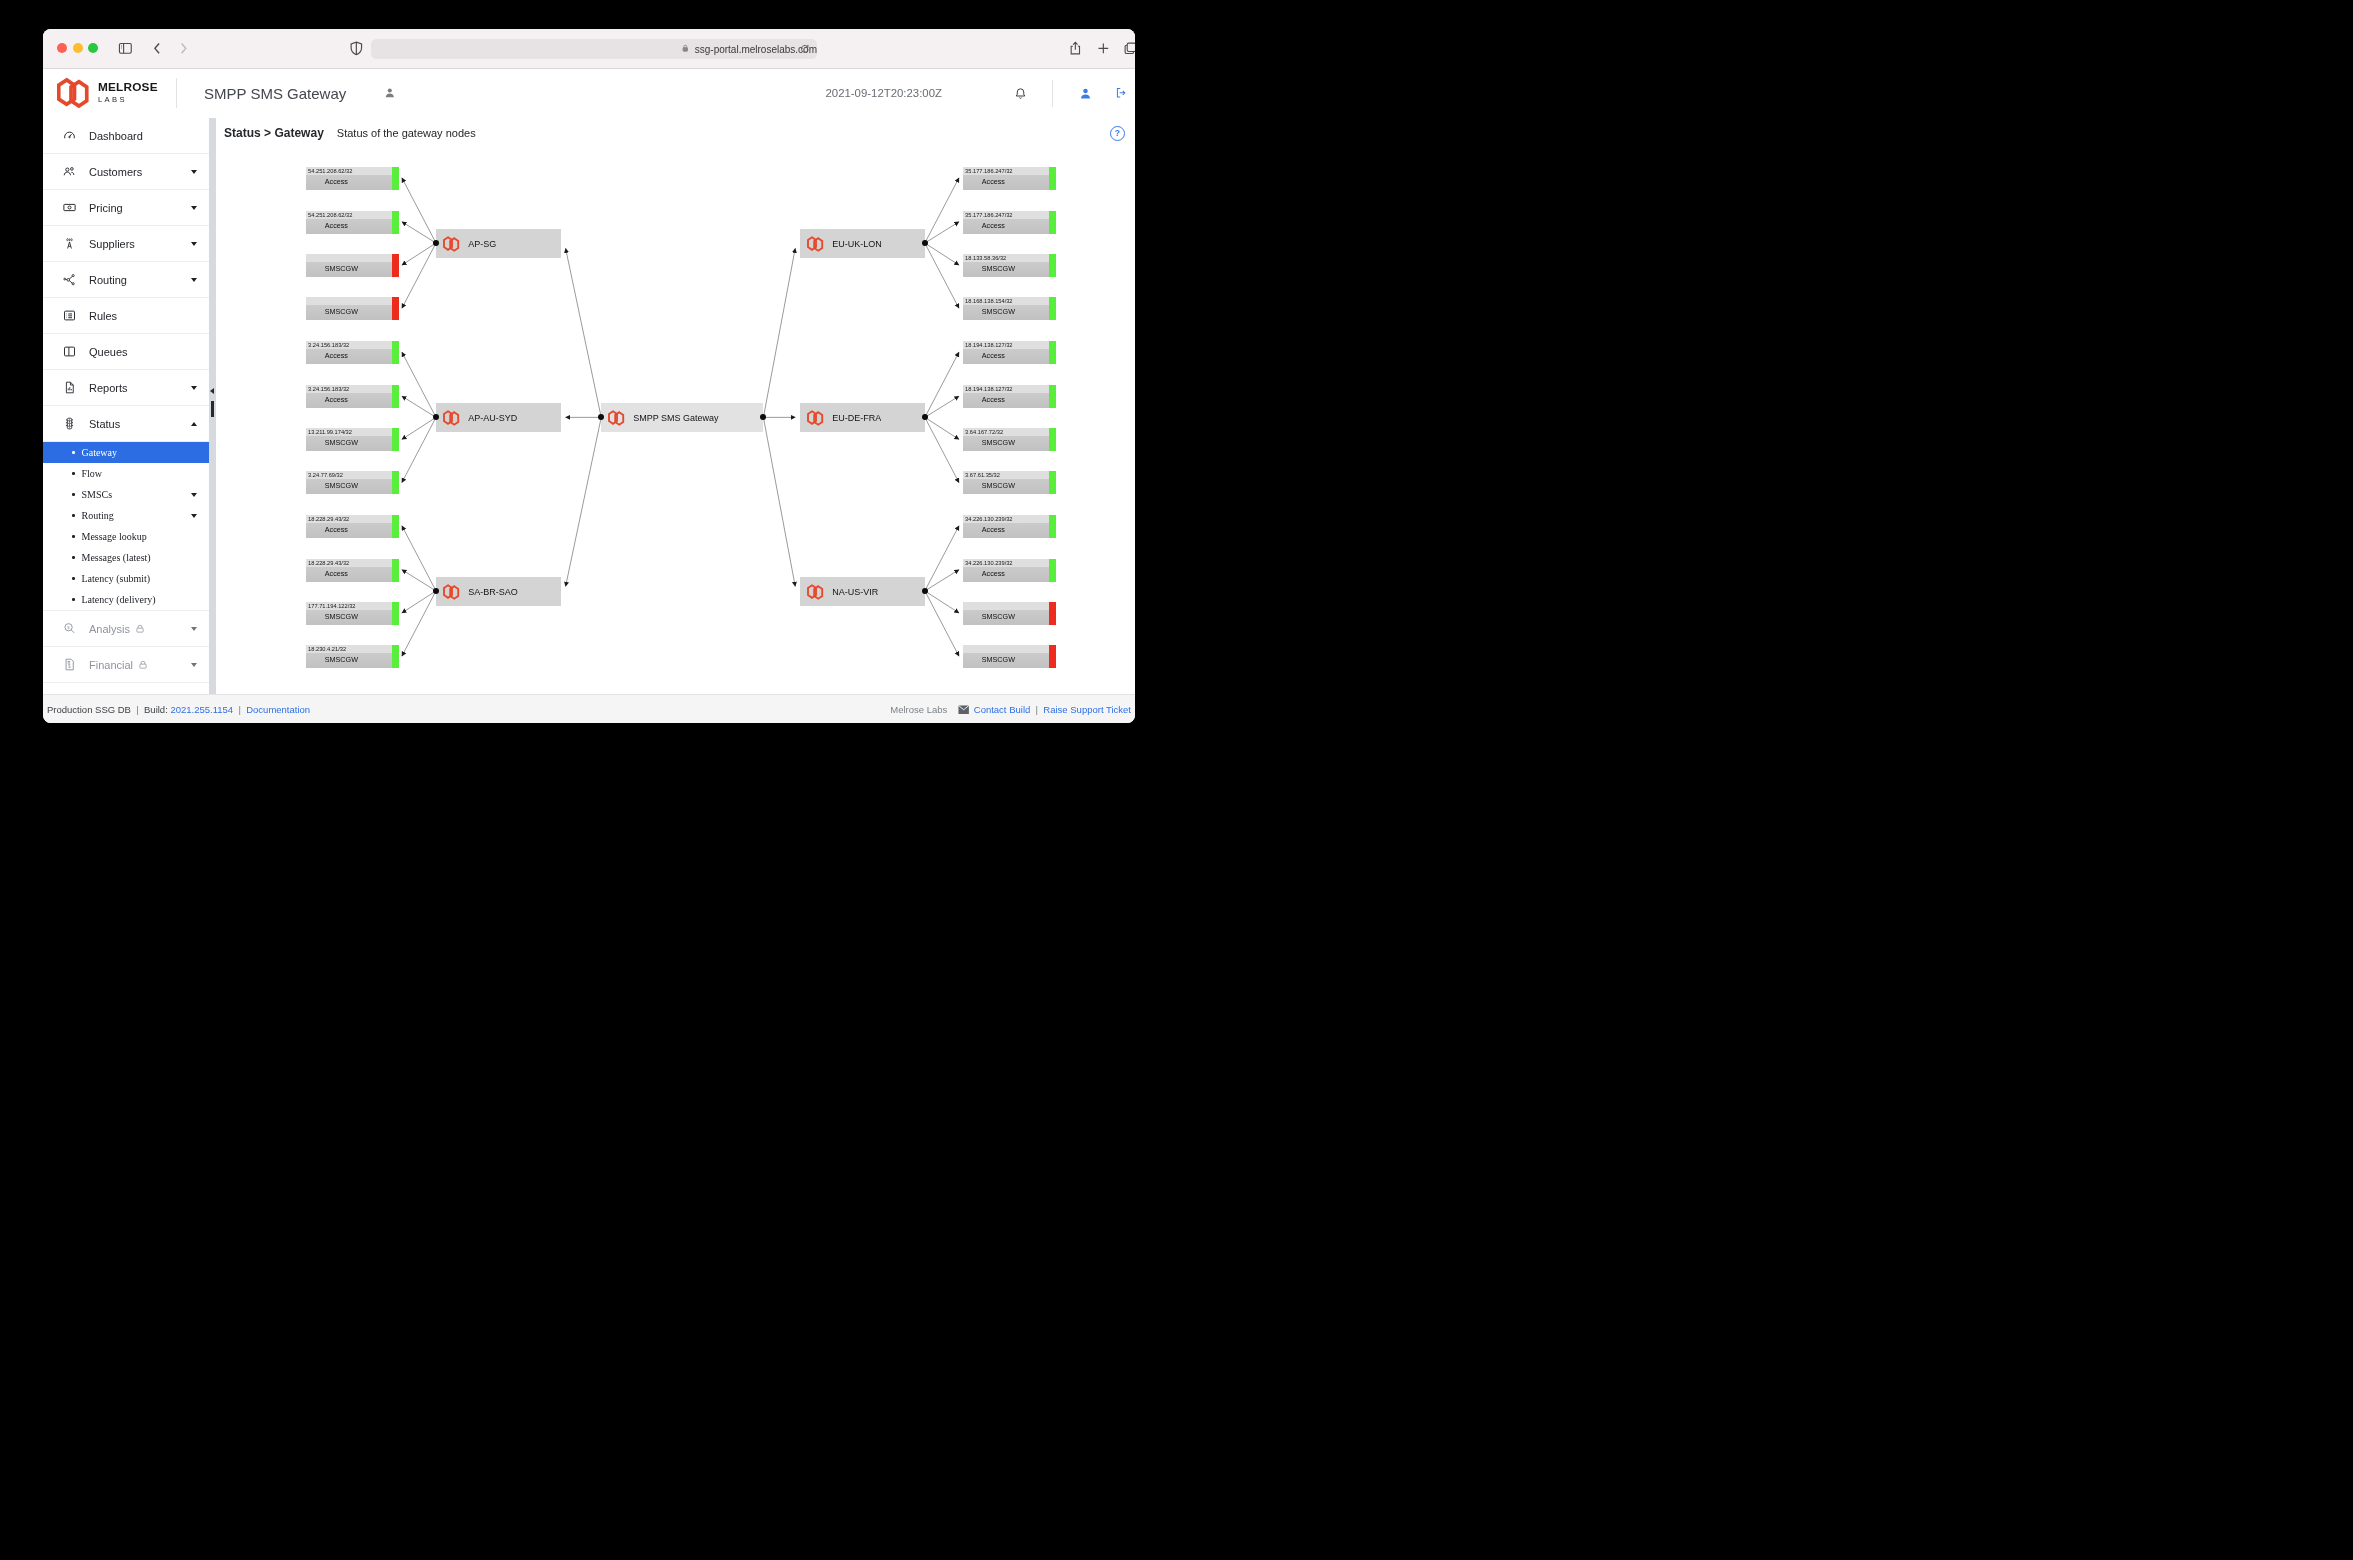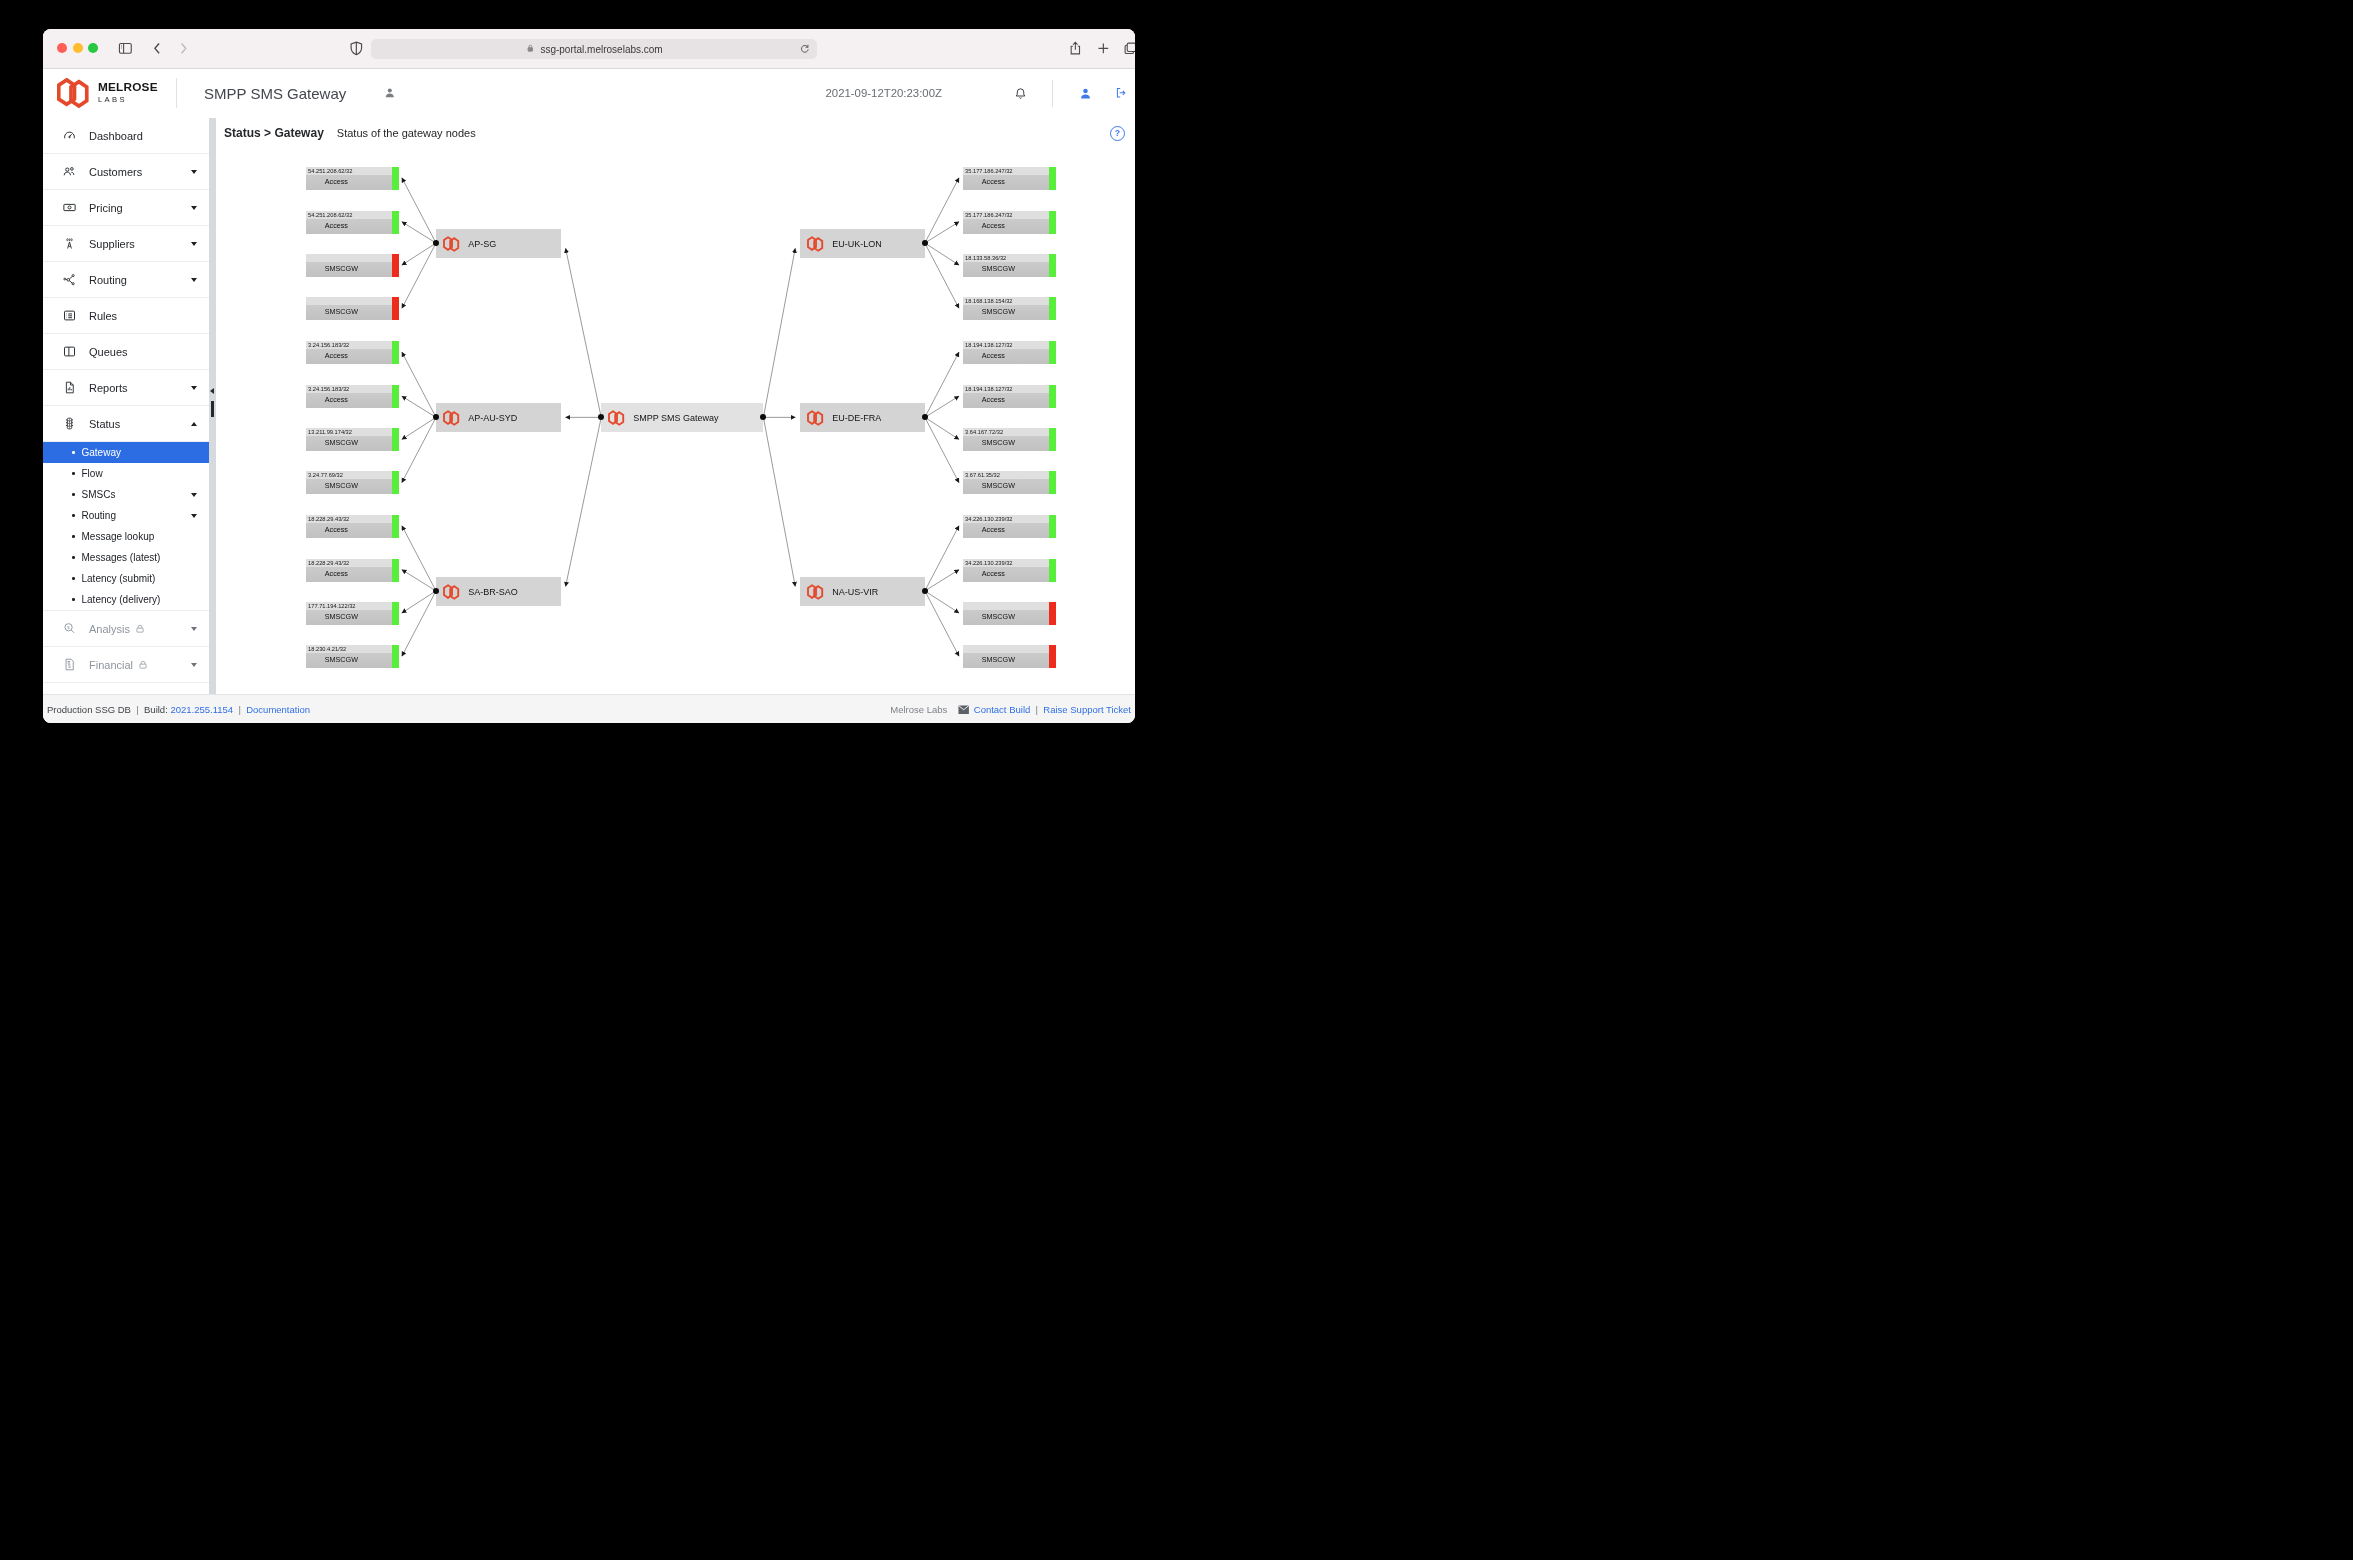--- a/index.html
+++ b/index.html
@@ -6,21 +6,21 @@
     font-family:"Liberation Sans",sans-serif;-webkit-font-smoothing:antialiased;}
   .win{position:absolute;left:43px;top:29px;width:1092px;height:694px;background:#fff;
     border-radius:7.6px;overflow:hidden;}
   svg{display:block}
   
   .chrome{position:relative;height:39px;background:#f5f0f1;border-bottom:0.8px solid #dcd7d8;}
   .tl{position:absolute;top:14.4px;width:10px;height:10px;border-radius:50%;}
   .tl-red{left:14.4px;background:#ff5f57}.tl-yel{left:30px;background:#febc2e}.tl-grn{left:45px;background:#28c840}
   .cicon{position:absolute;top:11.4px;width:16.7px;height:16.7px;color:#4f4b4c;}
   .urlbar{position:absolute;left:328px;top:10px;width:446px;height:20px;border-radius:5.3px;
-    background:#e7e2e3;display:flex;align-items:center;justify-content:center;gap:4.5px;
+    background:#e7e2e3;display:flex;align-items:center;justify-content:flex-end;gap:4.5px;
     font-size:10px;color:#39393b;}
   .urlbar .reload{position:absolute;right:5.3px;top:3px;width:13.6px;height:13.6px;color:#55585c;}
   
   .appbar{position:relative;height:49px;background:#fff;border-bottom:0.8px solid #e7e7ea;}
   .brand{position:absolute;left:55px;top:10.6px;}
   .brand-name{font-size:11.8px;font-weight:800;letter-spacing:0.2px;color:#17181a;}
   .brand-sub{font-size:7.6px;letter-spacing:2.4px;color:#26272a;margin-top:1.5px;}
   .vdiv{position:absolute;width:0.8px;background:#e2e2e5;}
   .apptitle{position:absolute;left:161px;top:0;line-height:49px;font-size:15px;color:#44474d;}
   .timestamp{position:absolute;right:193px;top:0;line-height:49px;font-size:11.4px;color:#686d73;}
@@ -33,21 +33,21 @@
     border-top:3.8px solid transparent;border-bottom:3.8px solid transparent;border-right:4.5px solid #26292e;}
   .strip .thumb{position:absolute;left:2.3px;top:283px;width:2.3px;height:16px;background:#26292e;}
   .main{flex:1;position:relative;background:#fff;overflow:hidden;}
   
   .srow{height:35px;border-bottom:0.8px solid #ecedef;display:flex;align-items:center;
     padding:0 12px 0 19px;font-size:11px;color:#23262b;cursor:pointer;}
   .srow .sic{width:15px;height:15px;margin-right:12px;color:#2c3034;flex:0 0 auto;}
   .chev{margin-left:auto;width:0;height:0;border-left:3.8px solid transparent;border-right:3.8px solid transparent;}
   .chev.down{border-top:4.5px solid #1e2125;}
   .chev.up{border-bottom:4.5px solid #1e2125;}
-  .sublist{border-bottom:0.8px solid #ecedef;}
+  .sublist{border-bottom:0.8px solid #ecedef;font-family:Liberation Serif, serif;}
   .subrow{height:21px;display:flex;align-items:center;padding:0 12px 0 29px;font-size:10px;color:#202329;cursor:pointer;}
   .subrow .bdot{width:2.7px;height:2.7px;border-radius:50%;background:currentColor;margin-right:6.8px;flex:0 0 auto;}
   .subrow.selected{background:#2c6de3;color:#fff;}
   .srow.locked{color:#8e949d;}
   .srow.locked .sic{color:#8e949d;}
   .srow.locked .chev.down{border-top-color:#6f747c;}
   .locksvg{width:10px;height:10px;margin-left:5.3px;color:#8e949d;}
   
   .pagehead{position:absolute;left:8.3px;top:8.3px;display:flex;align-items:baseline;}
   .ptitle{font-size:12px;font-weight:bold;color:#26282c;margin:0;}

